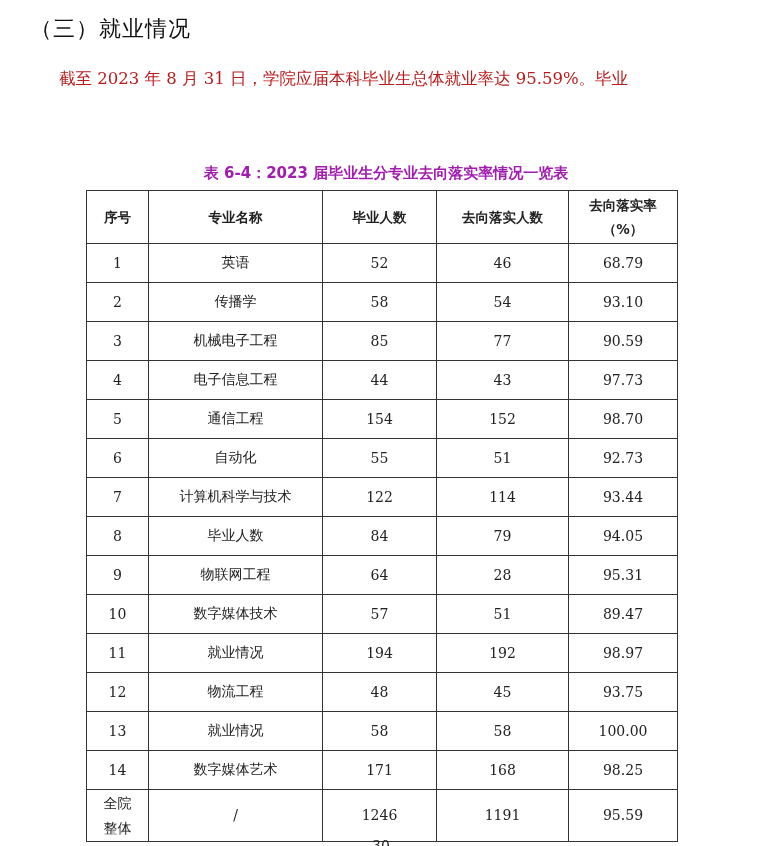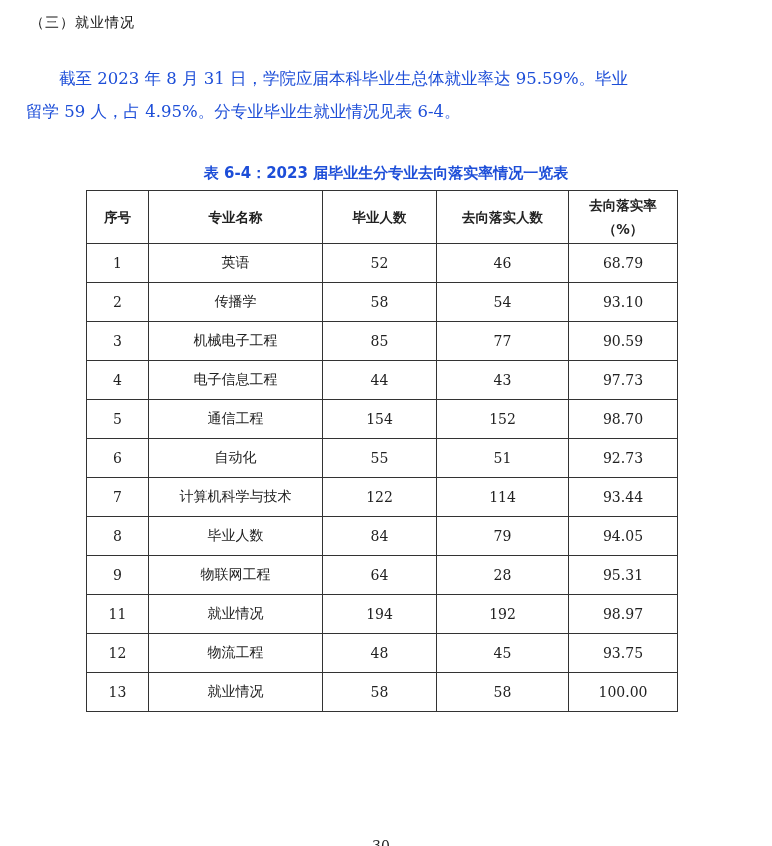--- a/index.html
+++ b/index.html
@@ -1,40 +1,39 @@
 <!DOCTYPE html>
 <html><head>
 <meta charset="utf-8">
 <style>
   html, body { margin:0; padding:0; background:#ffffff; }
   body { width:772px; height:846px; overflow:hidden; position:relative;
          font-family:"DejaVu Serif","Liberation Serif",serif; color:#222; }
-  .heading { position:absolute; left:30px; top:14px; font-size:14px;
+  .heading { position:absolute; left:30px; top:14px; font-size:22px;
              font-family:"DejaVu Sans","Liberation Sans",sans-serif; color:#111; letter-spacing:1px; }
-  .para { position:absolute; left:26px; top:62px; width:700px; font-size:16.5px; line-height:33px; color:#1d4ed8; }
+  .para { position:absolute; left:26px; top:62px; width:700px; font-size:16.5px; line-height:33px; color:#b91c1c; }
   .para p { margin:0; }
   .para .indent { text-indent:33px; }
   .caption { position:absolute; left:0; width:772px; top:164px; text-align:center;
-             font-size:15px; font-weight:bold; font-family:"DejaVu Sans","Liberation Sans",sans-serif; color:#1d4ed8; }
+             font-size:15px; font-weight:bold; font-family:"DejaVu Sans","Liberation Sans",sans-serif; color:#a21caf; }
   table { position:absolute; left:86px; top:190px; border-collapse:collapse; table-layout:fixed; }
   td, th { border:1.3px solid #333; text-align:center; vertical-align:middle; padding:0;
            font-size:14px; color:#222; }
   th { font-family:"DejaVu Sans","Liberation Sans",sans-serif; font-weight:bold; font-size:13.5px; height:52px; line-height:24px; }
   td { height:38px; font-family:"DejaVu Serif","Liberation Serif",serif; }
   tr.total td { height:51px; line-height:25px; }
   .pageno { position:absolute; left:372px; top:838px; font-size:14px; color:#222; }
 </style>
 </head>
 <body>
 
 <div class="heading">（三）就业情况</div>
 
 <div class="para">
   <p class="indent">截至 2023 年 8 月 31 日，学院应届本科毕业生总体就业率达 95.59%。毕业</p>
-  <p>留学 59 人，占 4.95%。分专业毕业生就业情况见表 6-4。</p>
 </div>
 
 <div class="caption">表 6-4：2023 届毕业生分专业去向落实率情况一览表</div>
 
 <table>
   <colgroup>
     <col style="width:62px">
       <col style="width:174px">
       <col style="width:114px">
       <col style="width:132px">
@@ -110,36 +109,60 @@
         <td>94.05</td>
       </tr>
       <tr>
         <td>9</td>
         <td>物联网工程</td>
         <td>64</td>
         <td>28</td>
         <td>95.31</td>
       </tr>
       <tr>
+        <td>10</td>
+        <td>数字媒体技术</td>
+        <td>57</td>
+        <td>51</td>
+        <td>89.47</td>
+      </tr>
+      <tr>
         <td>11</td>
         <td>就业情况</td>
         <td>194</td>
         <td>192</td>
         <td>98.97</td>
       </tr>
       <tr>
         <td>12</td>
         <td>物流工程</td>
         <td>48</td>
         <td>45</td>
         <td>93.75</td>
       </tr>
       <tr>
         <td>13</td>
         <td>就业情况</td>
         <td>58</td>
         <td>58</td>
         <td>100.00</td>
       </tr>
+      <tr>
+        <td>14</td>
+        <td>数字媒体艺术</td>
+        <td>171</td>
+        <td>168</td>
+        <td>98.25</td>
+      </tr>
+      <tr class="total">
+        <td>
+          <div>全院</div>
+          <div>整体</div>
+        </td>
+        <td>/</td>
+        <td>1246</td>
+        <td>1191</td>
+        <td>95.59</td>
+      </tr>
     </tbody>
 </table>
 
 <div class="pageno">30</div>
 
 </body></html>

